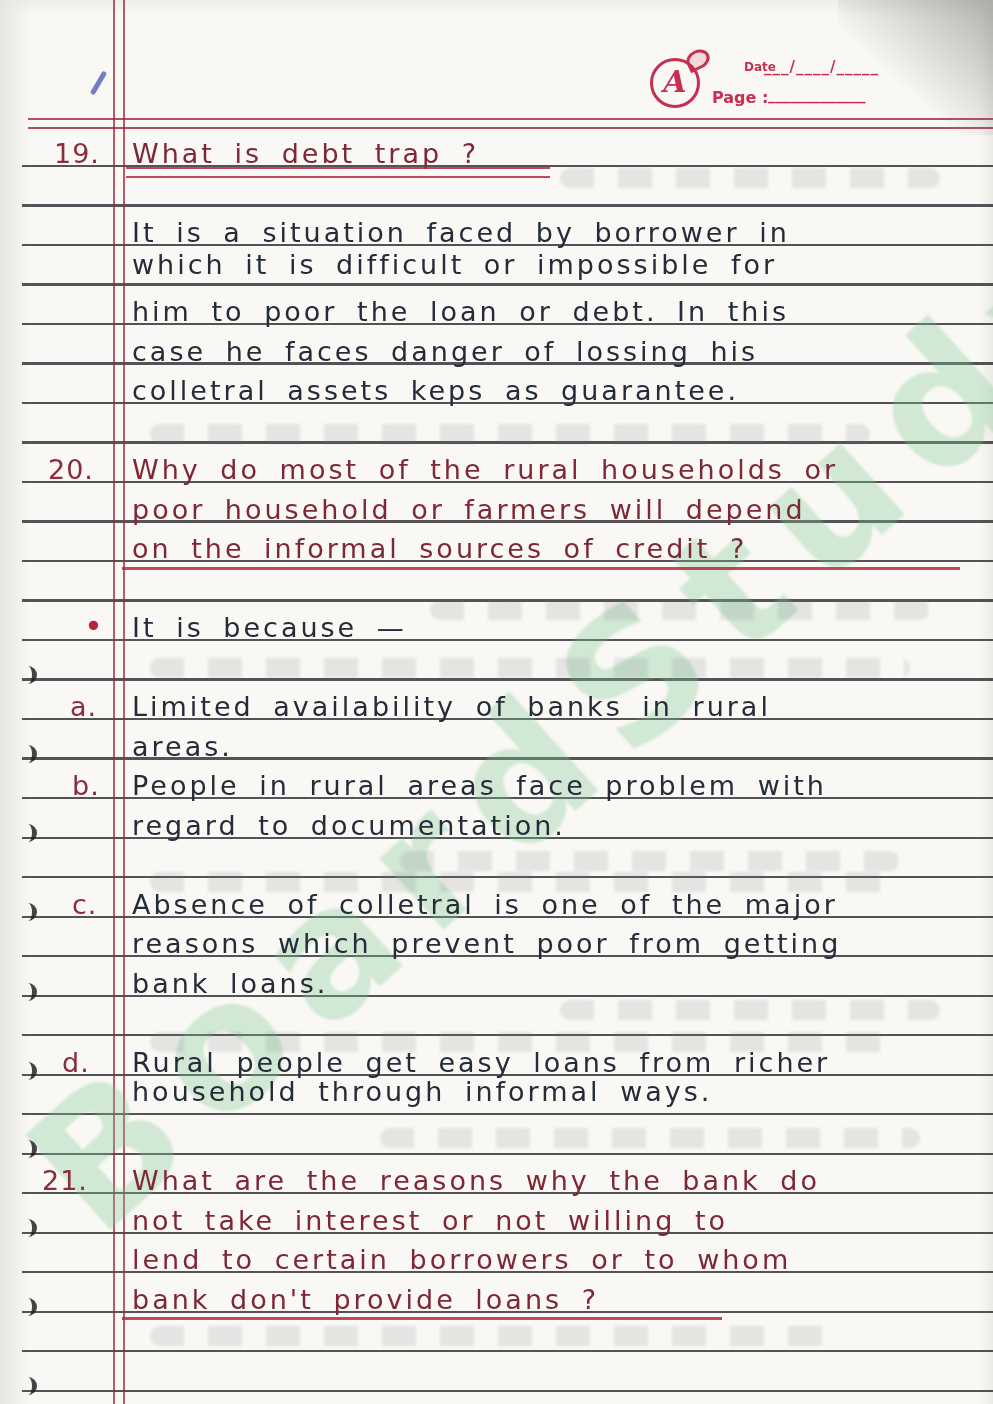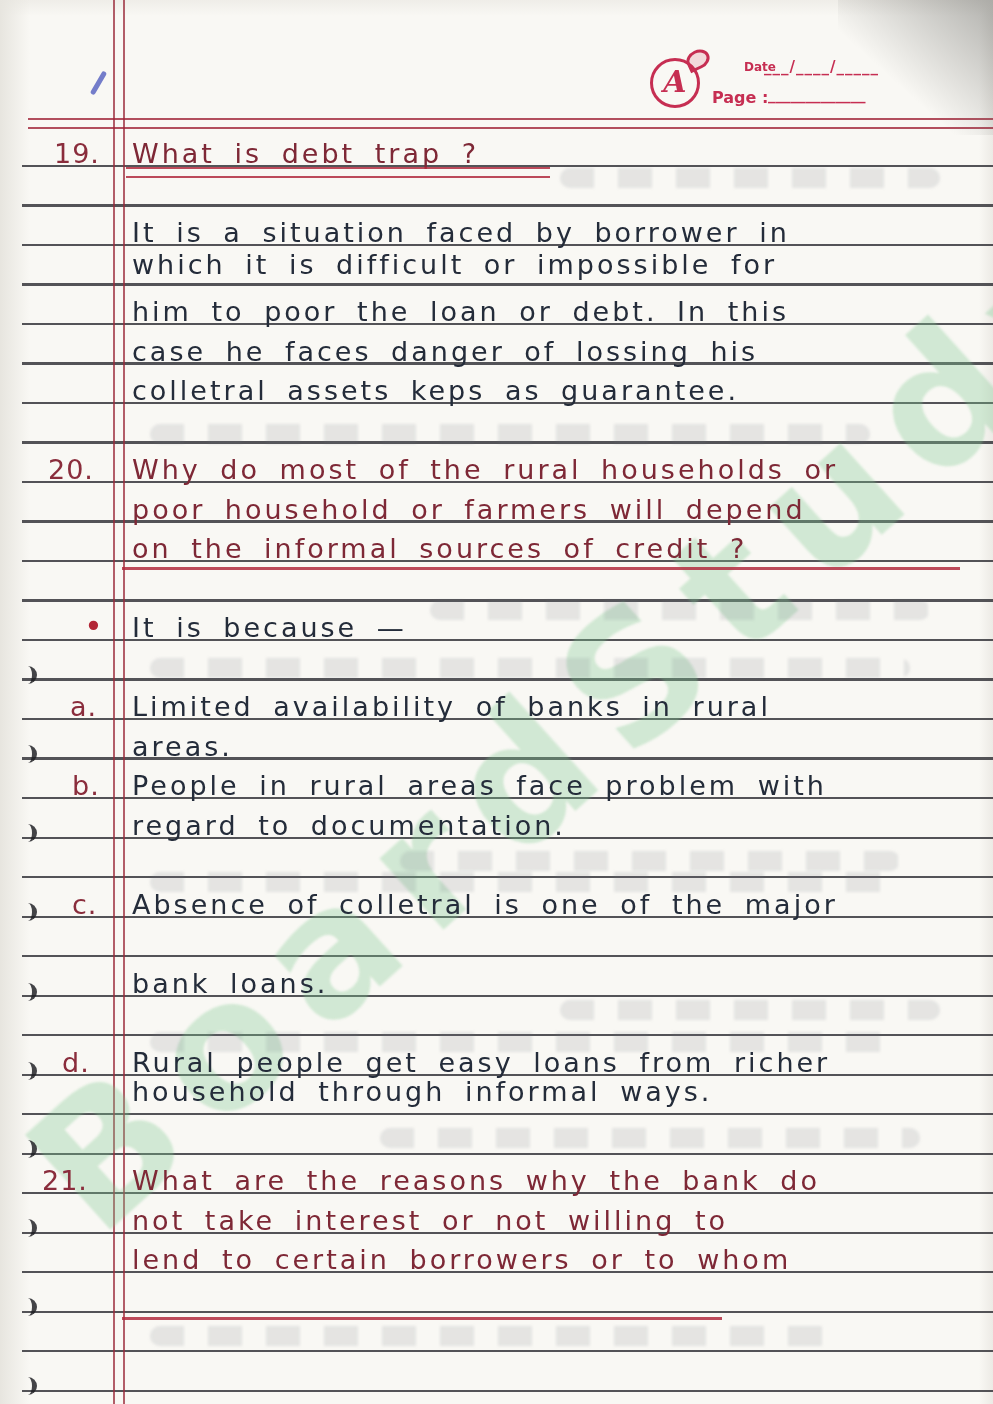--- a/index.html
+++ b/index.html
@@ -125,25 +125,27 @@
   <div class="mk" style="left:70px;top:686px;">a.</div>
   <div class="ln" style="top:686px;">Limited availability of banks in rural</div>
   <div class="ln" style="top:726px;">areas.</div>
 
   <div class="mk" style="left:72px;top:765px;">b.</div>
   <div class="ln" style="top:765px;">People in rural areas face problem with</div>
   <div class="ln" style="top:805px;">regard to documentation.</div>
 
   <div class="mk" style="left:72px;top:884px;">c.</div>
   <div class="ln" style="top:884px;">Absence of colletral is one of the major</div>
+  <div class="ln" style="top:923px;">reasons which prevent poor from getting</div>
   <div class="ln" style="top:963px;">bank loans.</div>
 
   <div class="mk" style="left:62px;top:1042px;">d.</div>
   <div class="ln" style="top:1042px;">Rural people get easy loans from richer</div>
   <div class="ln" style="top:1071px;text-align:right;">household through informal ways.</div>
 
   <div class="mk" style="left:42px;top:1160px;">21.</div>
   <div class="ln qn" style="top:1160px;">What are the reasons why the bank do</div>
   <div class="ln qn" style="top:1200px;">not take interest or not willing to</div>
   <div class="ln qn" style="top:1239px;">lend to certain borrowers or to whom</div>
+  <div class="ln qn" style="top:1279px;">bank don't provide loans ?</div>
   <div class="ul" style="left:122px;top:1317px;width:600px;"></div>
 
 </div>
 
 </body></html>

